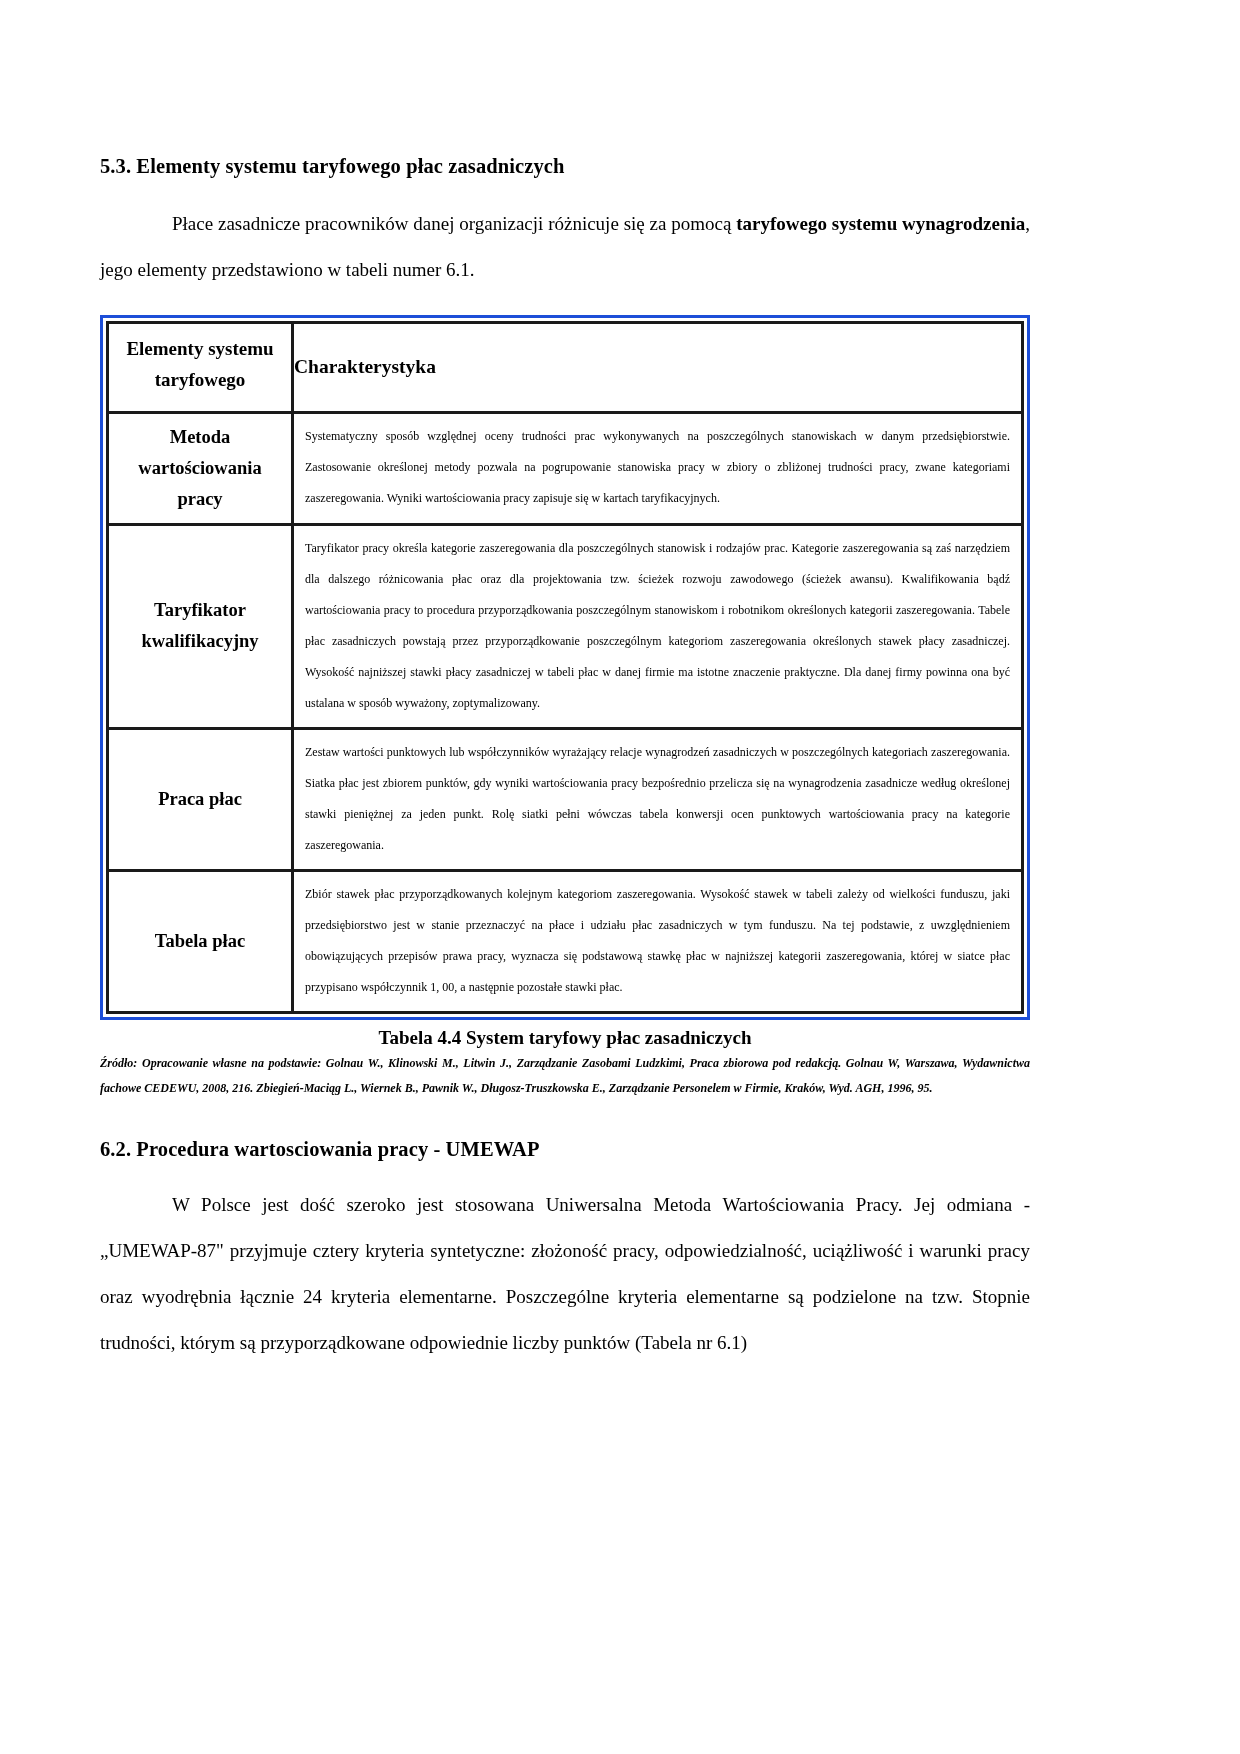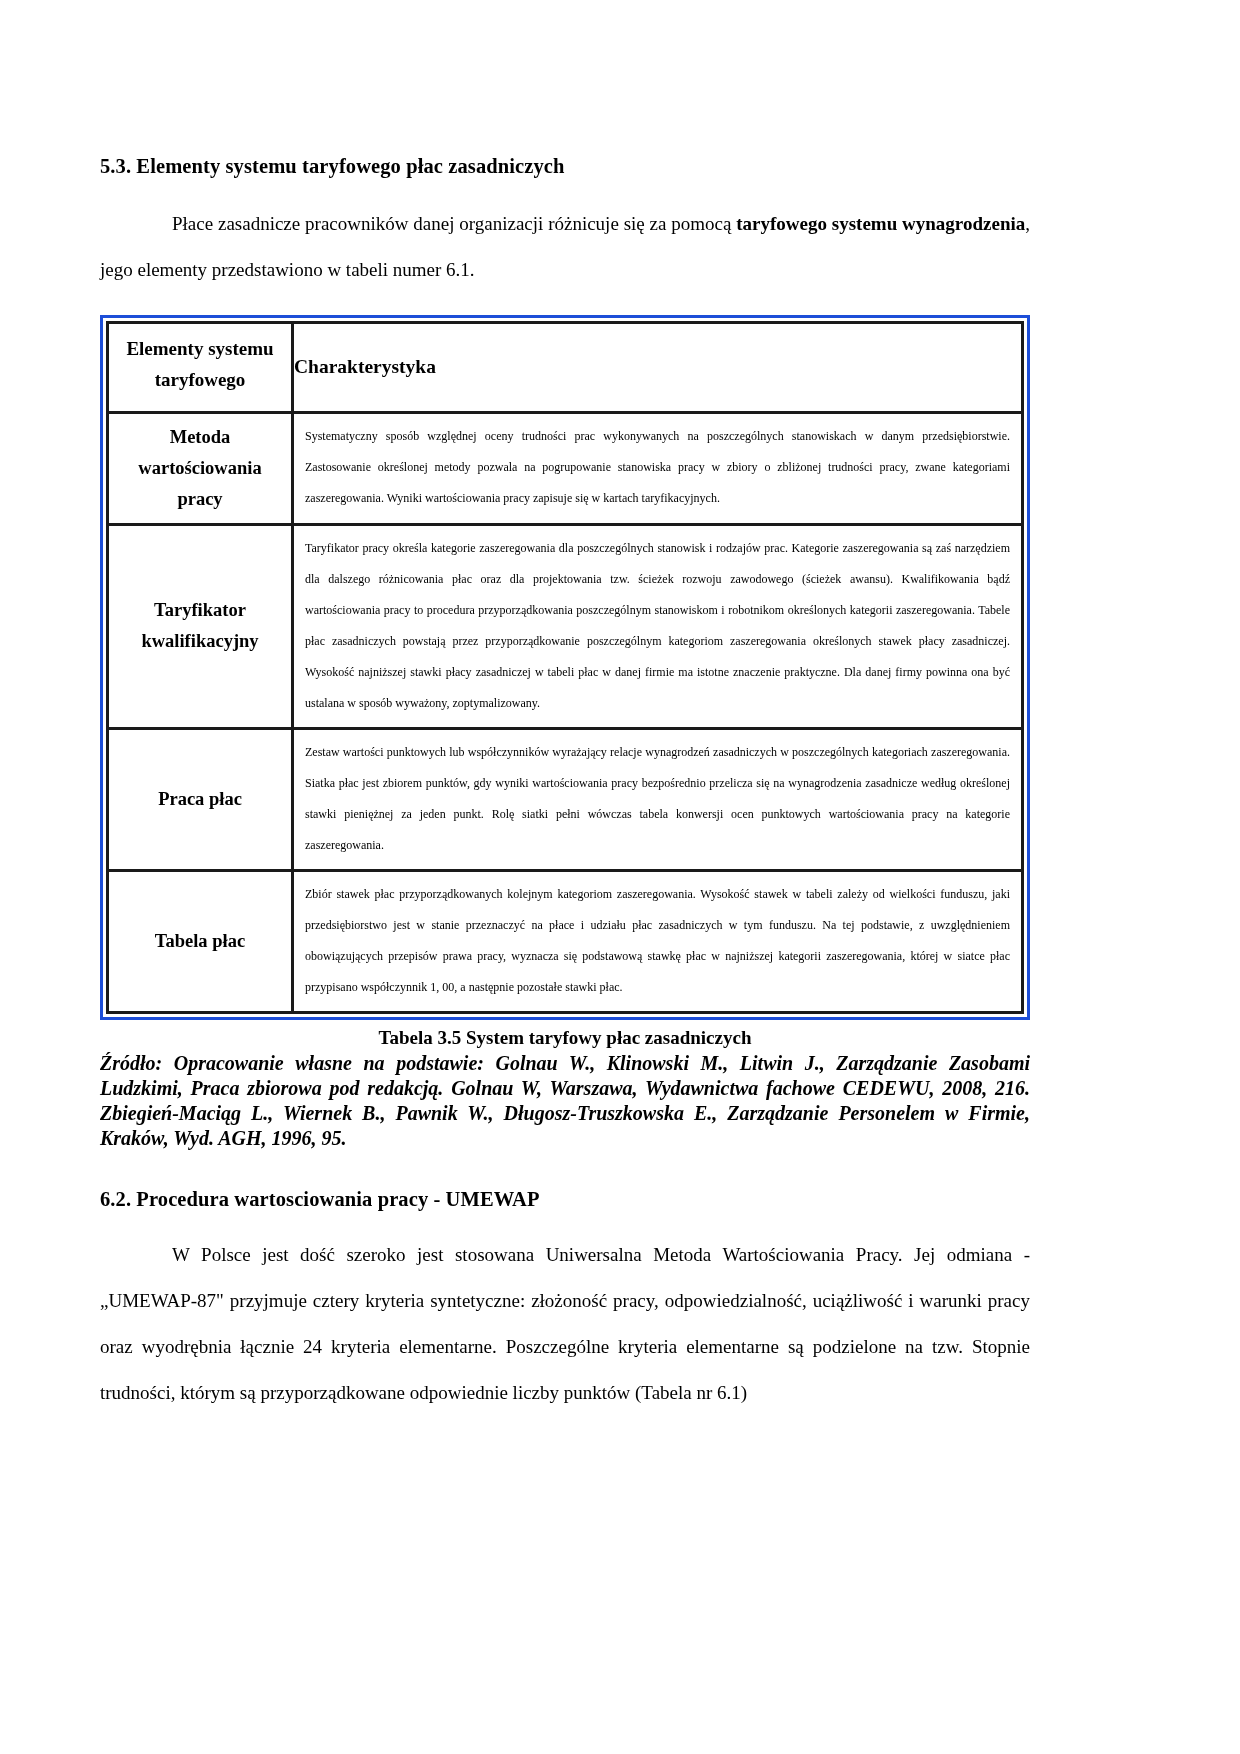--- a/index.html
+++ b/index.html
@@ -109,21 +109,21 @@
   }
 
   .cap {
     text-align: center;
     font-size: 19px;
     font-weight: bold;
     margin: 6px 0 0 0;
     line-height: 1.25;
   }
   .src {
-    font-size: 20px;
+    font-size: 12px;
     font-style: italic;
     font-weight: bold;
     line-height: 25px;
     margin: 2px 0 0 0;
     text-align: justify;
     hyphens: none;
   }
 
   .sec2-wrap { margin-top: 36px; }
   .tail-par {
@@ -170,21 +170,21 @@
             <td class="desc">Zestaw wartości punktowych lub współczynników wyrażający relacje wynagrodzeń zasadniczych w poszczególnych kategoriach zaszeregowania. Siatka płac jest zbiorem punktów, gdy wyniki wartościowania pracy bezpośrednio przelicza się na wynagrodzenia zasadnicze według określonej stawki pieniężnej za jeden punkt. Rolę siatki pełni wówczas tabela konwersji ocen punktowych wartościowania pracy na kategorie zaszeregowania.</td>
           </tr>
           <tr>
             <td class="lbl">Tabela płac</td>
             <td class="desc">Zbiór stawek płac przyporządkowanych kolejnym kategoriom zaszeregowania. Wysokość stawek w tabeli zależy od wielkości funduszu, jaki przedsiębiorstwo jest w stanie przeznaczyć na płace i udziału płac zasadniczych w tym funduszu.  Na tej podstawie, z uwzględnieniem obowiązujących przepisów prawa pracy, wyznacza się podstawową stawkę płac w najniższej kategorii zaszeregowania, której w siatce płac przypisano współczynnik 1, 00, a następnie pozostałe stawki płac.</td>
           </tr>
         </tbody>
       </table>
     </div>
 
-    <p class="cap">Tabela 3.5 System taryfowy płac zasadniczych</p>
+    <p class="cap">Tabela 4.4 System taryfowy płac zasadniczych</p>
     <p class="src">Źródło: Opracowanie własne na podstawie: Golnau W., Klinowski M., Litwin J., Zarządzanie Zasobami Ludzkimi, Praca zbiorowa pod redakcją. Golnau W, Warszawa, Wydawnictwa fachowe CEDEWU, 2008, 216. Zbiegień-Maciąg L., Wiernek B., Pawnik W., Długosz-Truszkowska E., Zarządzanie Personelem w Firmie, Kraków, Wyd. AGH, 1996, 95.</p>
 
     <div class="sec2-wrap">
       <h2 class="section-title second">6.2. Procedura wartosciowania pracy - UMEWAP</h2>
       <p class="tail-par">W Polsce jest dość szeroko jest stosowana Uniwersalna Metoda Wartościowania Pracy. Jej odmiana -„UMEWAP-87" przyjmuje cztery kryteria syntetyczne: złożoność pracy, odpowiedzialność, uciążliwość i warunki pracy oraz wyodrębnia łącznie 24 kryteria elementarne. Poszczególne kryteria elementarne są podzielone na tzw. Stopnie trudności, którym są przyporządkowane odpowiednie liczby punktów (Tabela nr 6.1)</p>
     </div>
 
   </div>
 </div>
 

